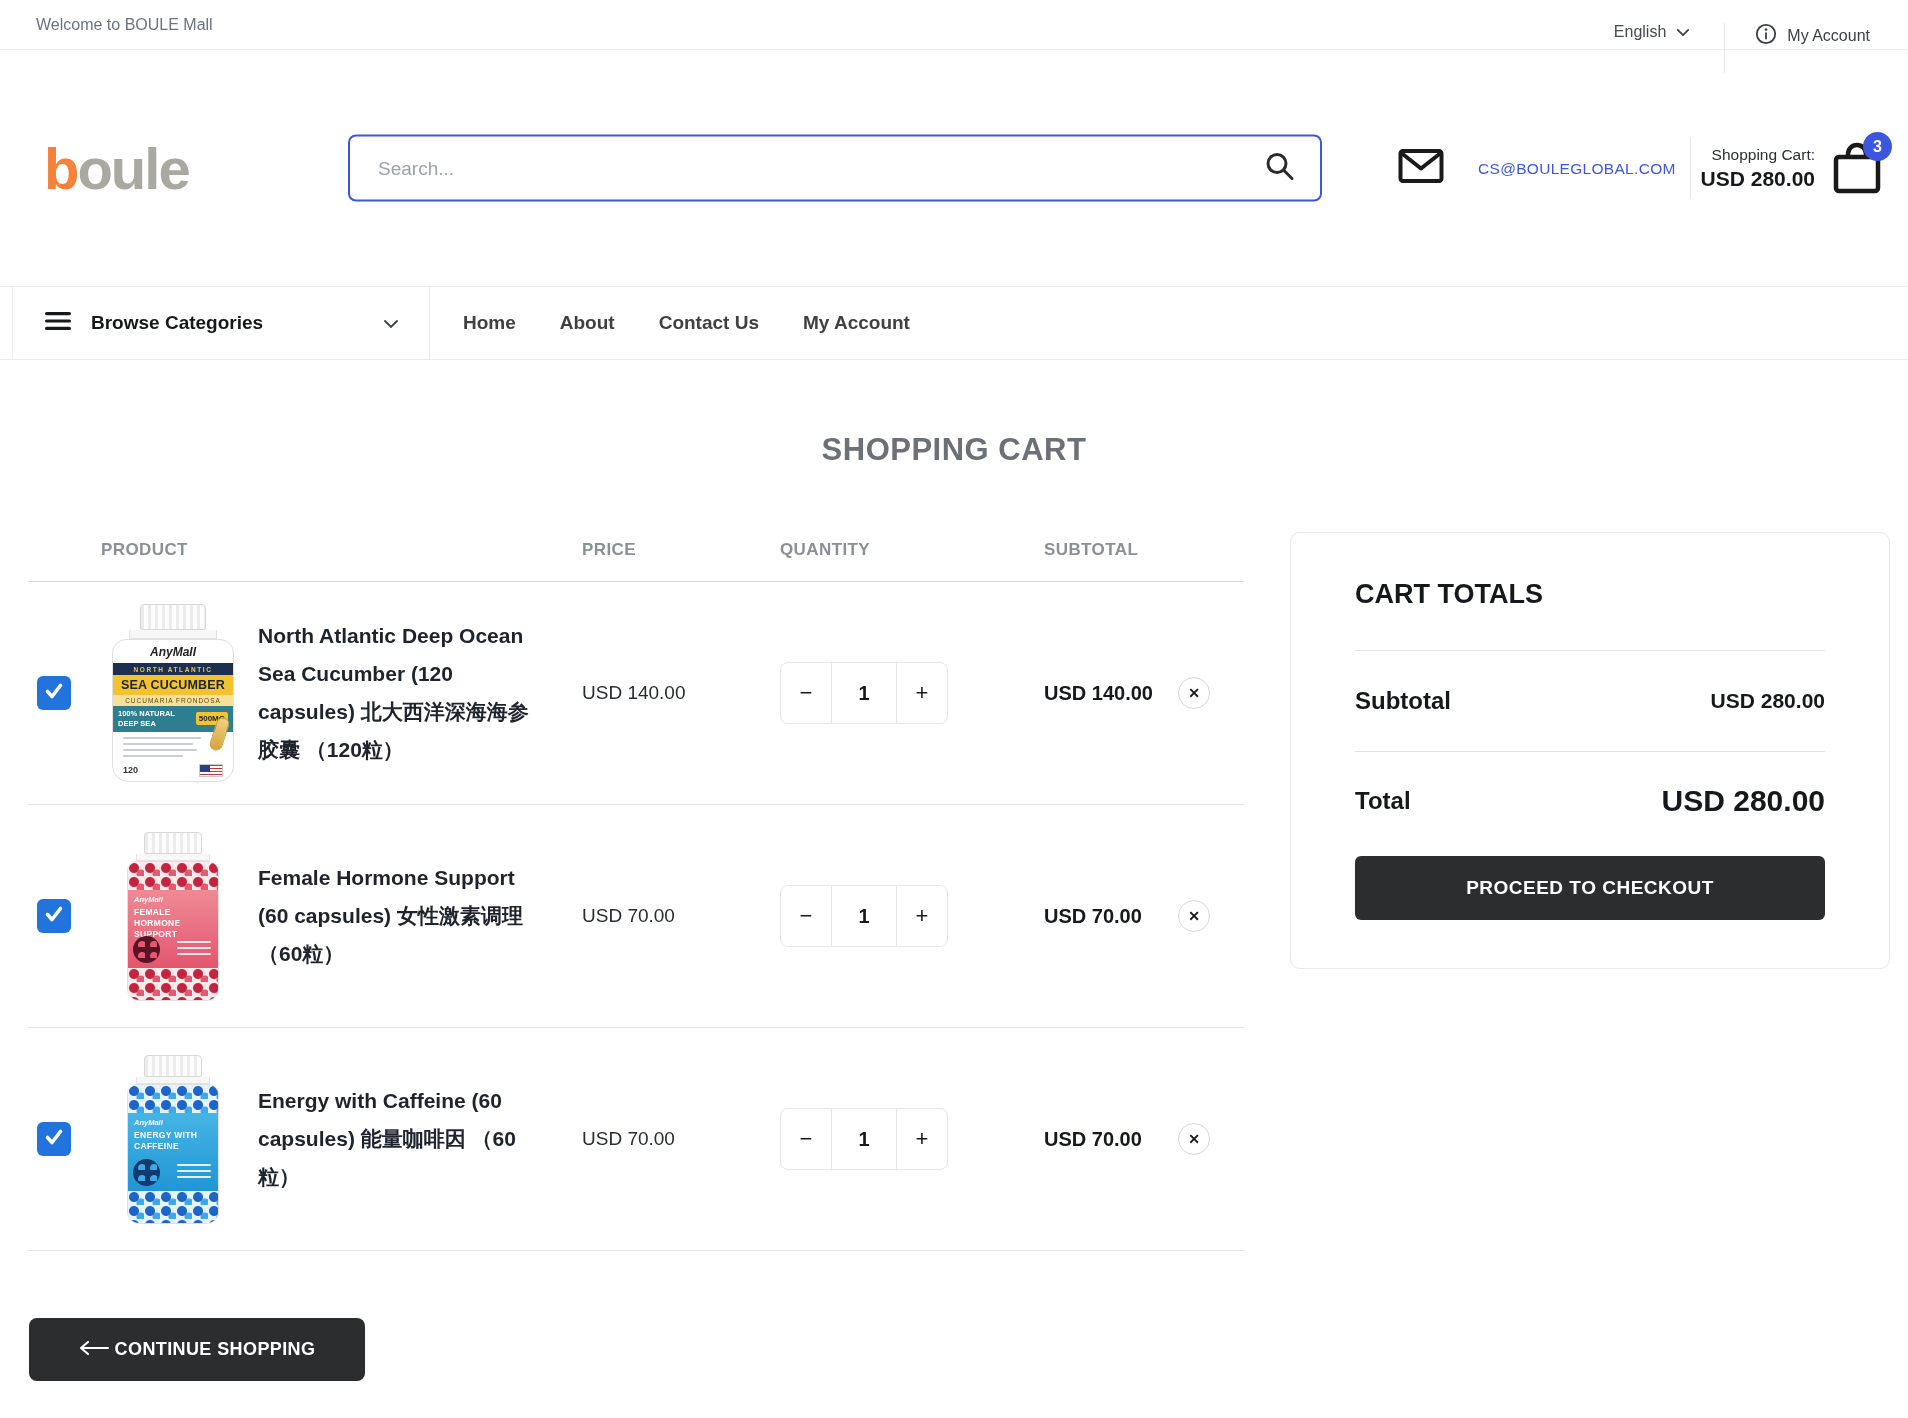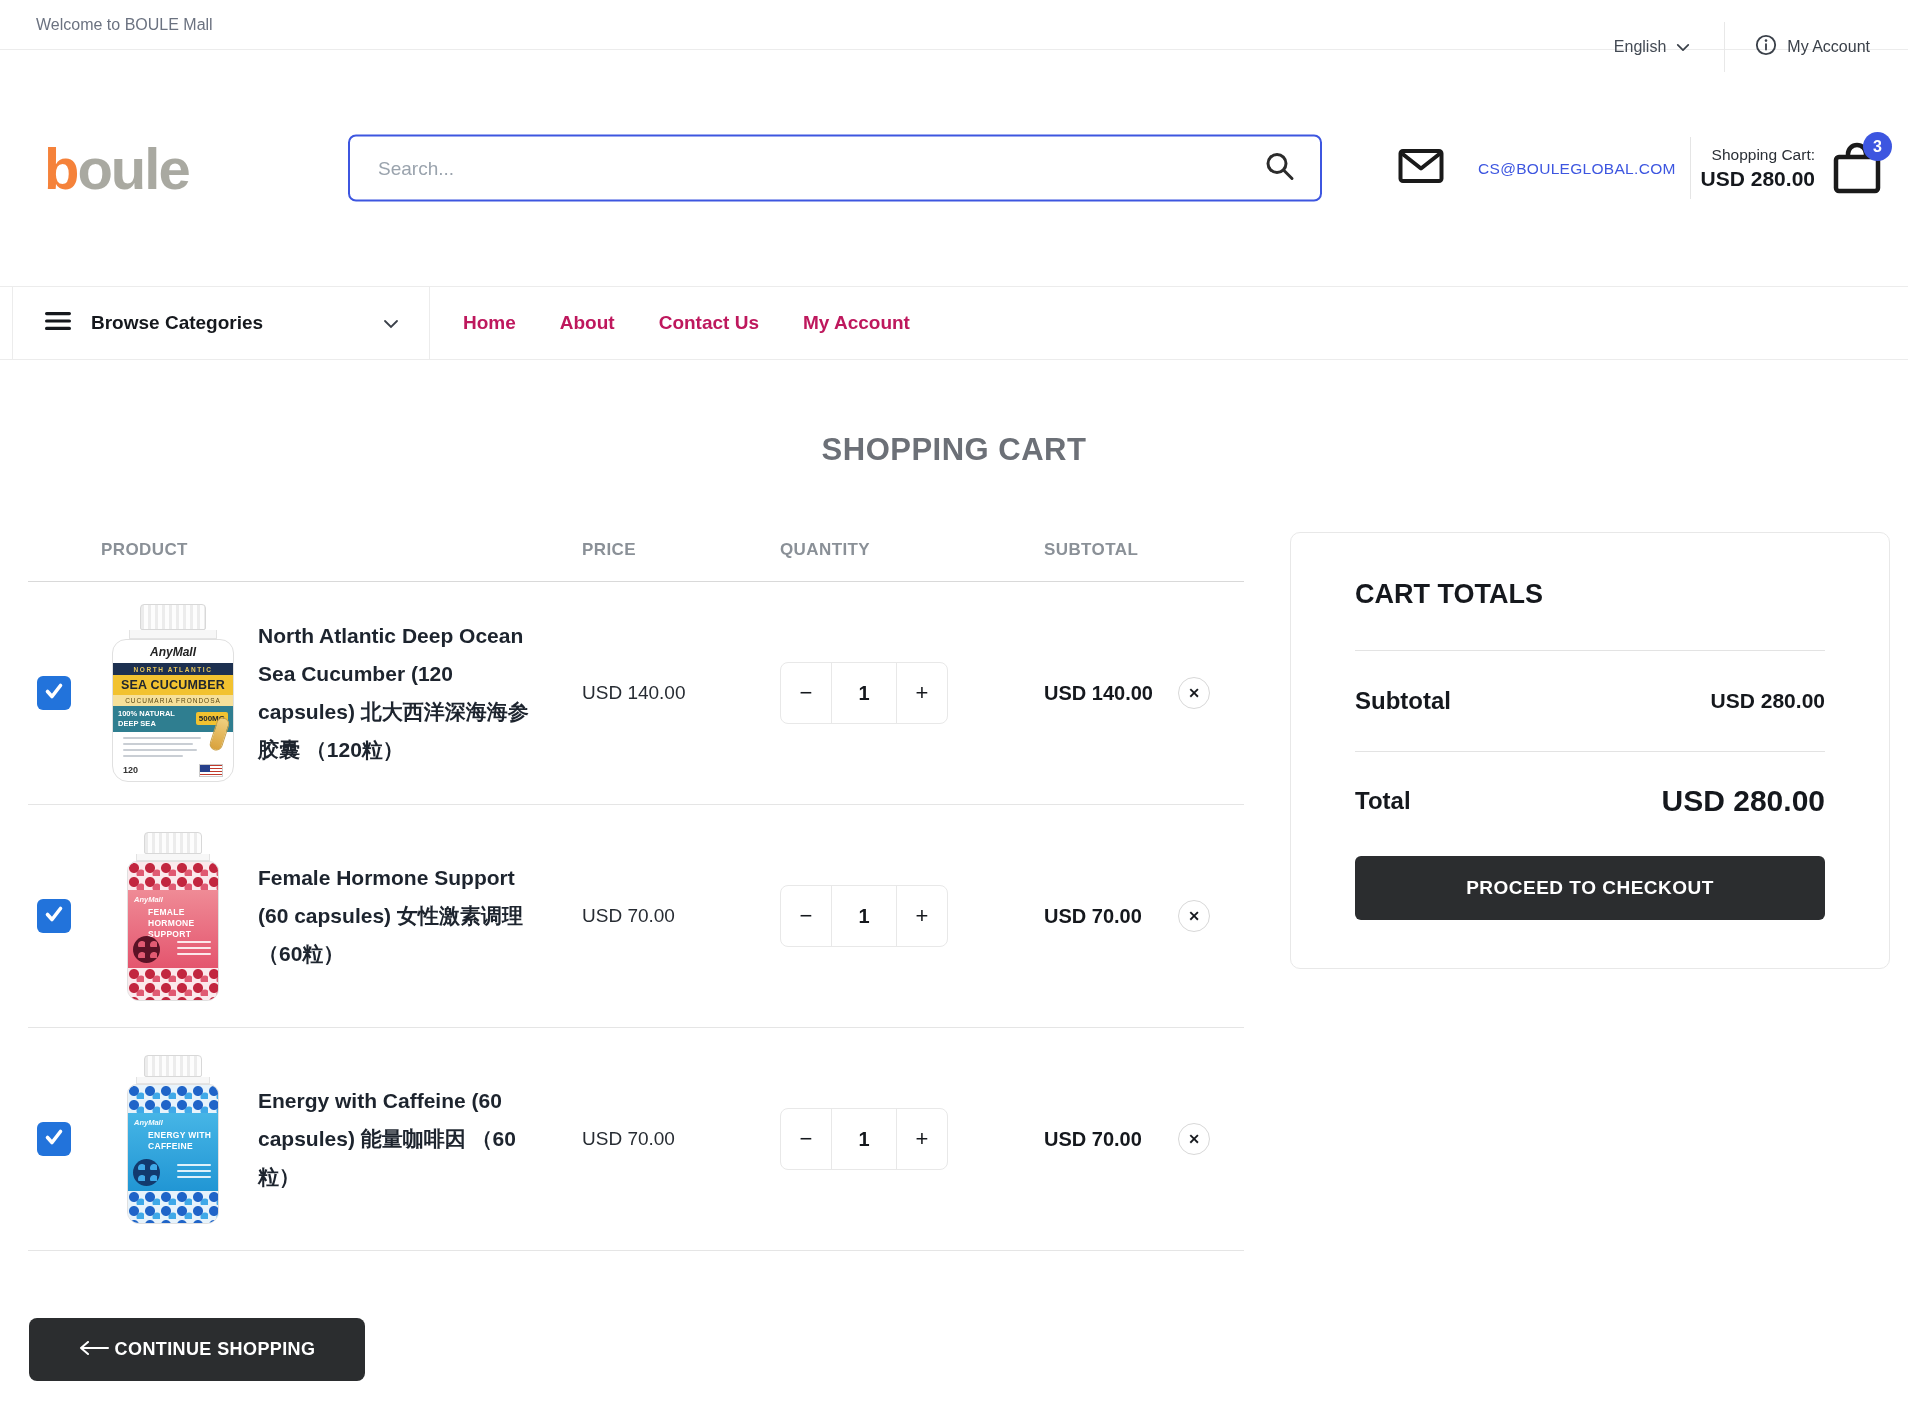--- a/index.html
+++ b/index.html
@@ -4,21 +4,21 @@
 <style>
   * { margin:0; padding:0; box-sizing:border-box; }
   html,body { background:#fff; }
   body { font-family:"Liberation Sans","DejaVu Sans",sans-serif; color:#15181d; }
   #page { position:relative; width:1908px; height:1418px; background:#fff; overflow:hidden; }
 
   
   .topbar { height:50px; border-bottom:1px solid #ececec; display:flex; align-items:center;
             justify-content:space-between; padding:0 0 0 36px; }
   .topbar-left { color:#6b7280; font-size:16px; }
-  .topbar-right { display:flex; align-items:center; height:100%;margin-top:45px; }
+  .topbar-right { display:flex; align-items:flex-start; height:100%;margin-top:45px; }
   .lang { display:flex; align-items:center; gap:10px; color:#434a54; font-size:16px; cursor:pointer; }
   .tb-divider { width:1px; height:50px; background:#e8e8e8; margin:0 30px 0 34px; }
   .myaccount { display:flex; align-items:center; gap:10px; color:#3a4049; font-size:16px;
                margin-right:38px; cursor:pointer; }
   .icon-stroke { stroke:#3a4049; fill:none; stroke-width:2; stroke-linecap:round; stroke-linejoin:round; }
 
   
   .header { position:relative; height:236px; }
   .logo { position:absolute; left:44px; top:50%; transform:translateY(-50%);
           font-size:58px; font-weight:700; letter-spacing:-2px; color:#a9a9a1; }
@@ -44,21 +44,21 @@
                 display:flex; align-items:center; justify-content:center; }
 
   
   .navbar { height:74px; border-top:1px solid #ececec; border-bottom:1px solid #ececec;
             display:flex; align-items:stretch; }
   .browse { margin-left:12px; width:418px; border-left:1px solid #ececec; border-right:1px solid #ececec;
             display:flex; align-items:center; padding:0 30px 0 32px; gap:20px;
             font-size:19px; font-weight:700; color:#15181d; cursor:pointer; }
   .browse-chevron { margin-left:auto; }
   .navlinks { display:flex; align-items:center; gap:44px; margin-left:33px; }
-  .navlink { font-size:19px; font-weight:700; color:#be185d; text-decoration:none; cursor:pointer; }
+  .navlink { font-size:19px; font-weight:700; color:#404040; text-decoration:none; cursor:pointer; }
 
   
   .main { position:relative; height:1058px; }
   .page-title { position:absolute; top:72px; left:0; width:100%; text-align:center;
                 font-size:31px; font-weight:700; color:#6c7077; letter-spacing:.5px; }
 
   .cart-table { position:absolute; left:28px; top:158px; width:1216px; }
   .tgrid { display:grid; grid-template-columns:60px 170px 300px 160px 280px 180px 66px; align-items:center; }
   .thead { height:64px; border-bottom:1px solid #d9d9d9; color:#8a9097; font-size:17px;
            font-weight:700; letter-spacing:.4px; }
@@ -138,21 +138,21 @@
 
   .b-small { width:110px; }
   .b-small .b-cap { width:58px; height:22px; }
   .b-small .b-neck { width:74px; height:7px; }
   .b-small .b-body { width:92px; height:140px; border-radius:10px 10px 12px 12px; background:#f5f6f7; }
   .gummies { height:28px; }
   .gummies.gbot { height:34px; }
   .b-label { height:78px; position:relative; padding:5px 6px; text-align:left; }
   .b-brand2 { color:rgba(255,255,255,.95); font-size:7.5px; font-weight:700; font-style:italic; }
   .b-title2 { color:#fff; font-size:8.5px; font-weight:800; text-transform:uppercase; line-height:1.35;
-              margin-top:3px; letter-spacing:.3px;margin-left:14px; }
+              margin-top:3px; letter-spacing:.3px; }
   .b-circle { position:absolute; left:5px; bottom:5px; width:27px; height:27px; border-radius:50%; }
   .b-ticks { position:absolute; right:7px; bottom:9px; }
   .b-ticks div { width:34px; height:2px; background:rgba(255,255,255,.85); margin-bottom:4px; border-radius:1px; }
 
   .dots-pink { background:radial-gradient(circle at 6px 6px,#c2263f 4.5px,transparent 5.5px),
                radial-gradient(circle at 13px 12px,#e05a72 4px,transparent 5px),#fbe9ec;
                background-size:16px 14px; }
   .label-pink { background:linear-gradient(#ef8b96,#e4556e); }
   .circle-pink { background:radial-gradient(circle at 9px 9px,#e05a72 3.5px,transparent 4.5px),#5a1225;
                  background-size:12px 11px; }

